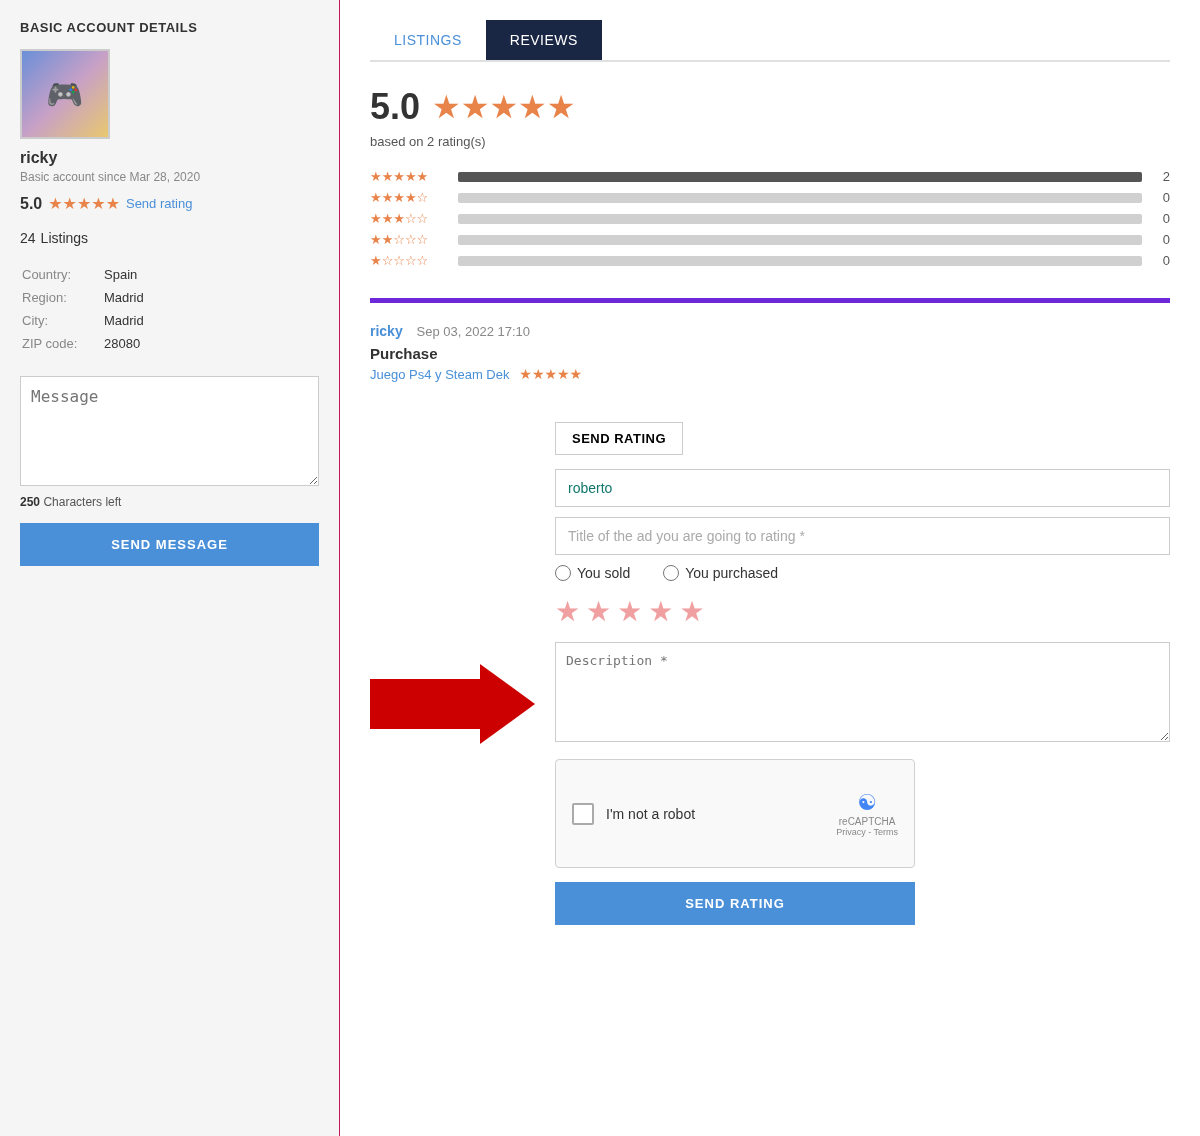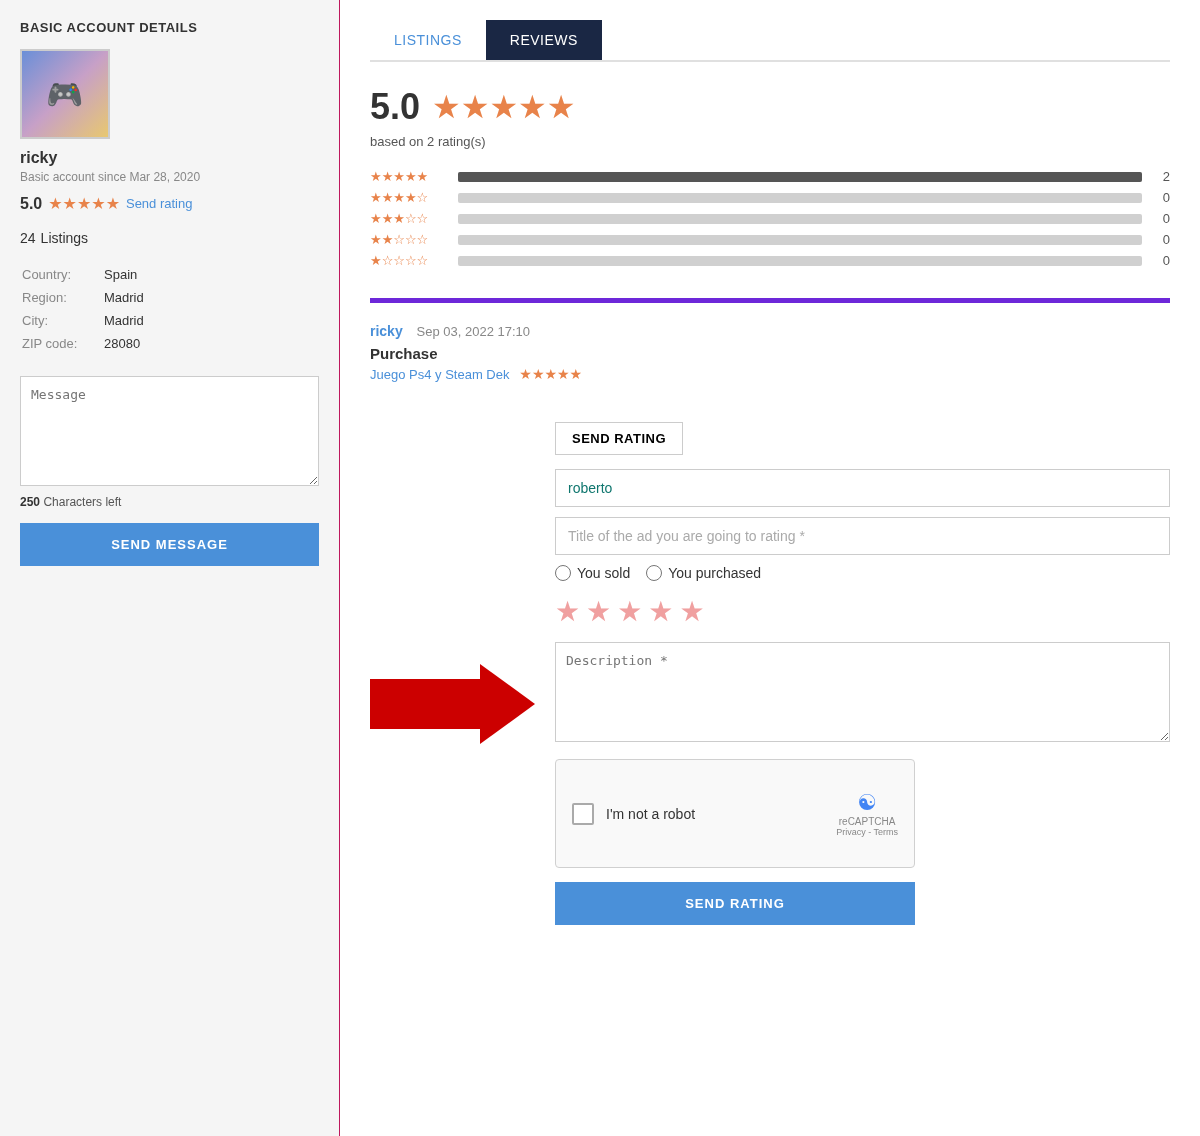--- a/index.html
+++ b/index.html
@@ -69,21 +69,21 @@
     .info-table { width: 100%; margin-bottom: 20px; }
     .info-table td { padding: 3px 0; font-size: 13px; vertical-align: top; }
     .info-table td:first-child { color: #888; width: 80px; }
     .info-table td:last-child { font-weight: 500; }
     .message-textarea {
       width: 100%;
       height: 110px;
       border: 1px solid #ccc;
       background: #fff;
       padding: 10px;
-      font-size: 13px;
+      font-size: 16px;
       resize: vertical;
       color: #aaa;
       outline: none;
     }
     .chars-left { font-size: 12px; color: #555; margin: 6px 0 14px 0; }
     .chars-left strong { font-weight: bold; color: #333; }
     .send-msg-btn {
       width: 100%;
       background: #4a90d9;
       color: #fff;
@@ -157,21 +157,21 @@
     .form-input {
       width: 100%;
       border: 1px solid #ccc;
       padding: 10px 12px;
       font-size: 14px;
       margin-bottom: 10px;
       outline: none;
       color: #0f766e;
     }
     .form-input::placeholder { color: #aaa; }
-    .radio-row { display: flex; align-items: center; gap: 16px; margin-bottom: 14px; }
+    .radio-row { display: flex; align-items: center; gap: 33px; margin-bottom: 14px; }
     .radio-label { display: flex; align-items: center; gap: 6px; font-size: 14px; cursor: pointer; }
     .radio-label input[type="radio"] { width: 16px; height: 16px; cursor: pointer; }
     .star-rating-input { display: flex; gap: 6px; margin-bottom: 14px; }
     .star-input { font-size: 28px; color: #f0a0a0; cursor: pointer; }
     .form-textarea {
       width: 100%;
       height: 100px;
       border: 1px solid #ccc;
       padding: 10px;
       font-size: 13px;

